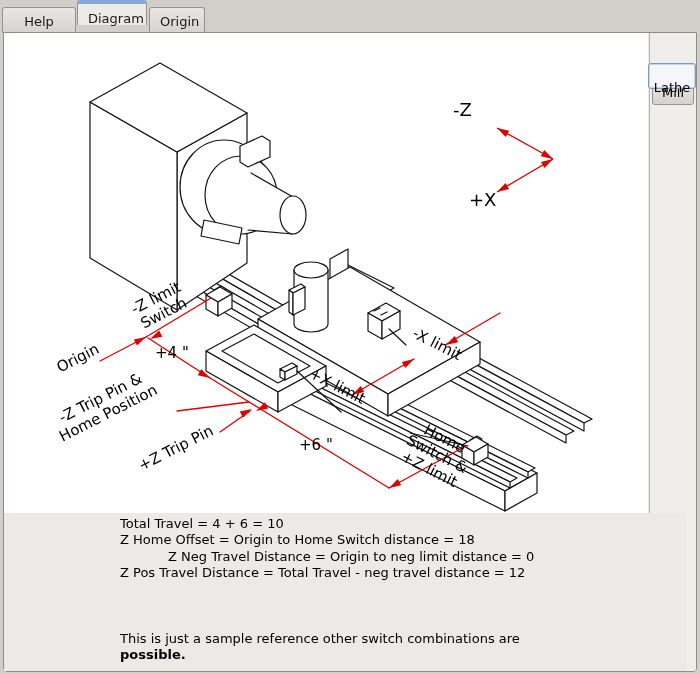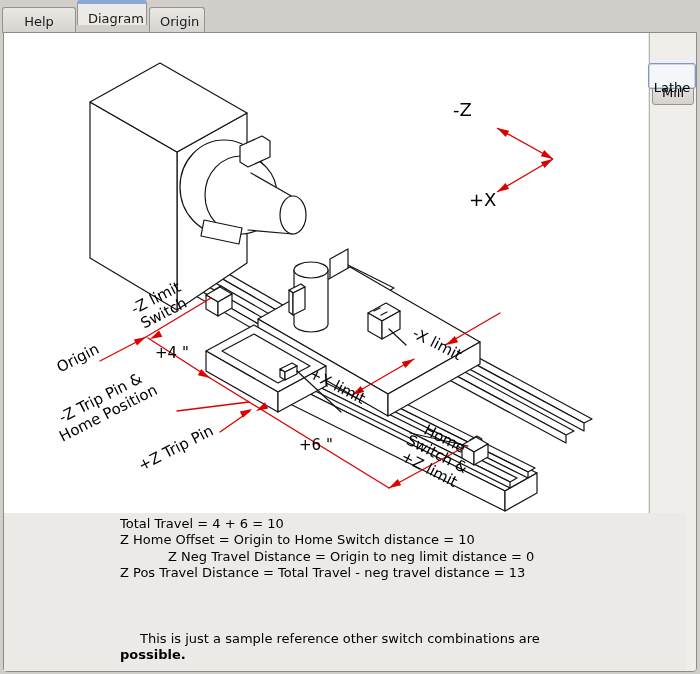--- a/index.html
+++ b/index.html
@@ -230,21 +230,21 @@
     <div class="dlabel rotR" style="left:388px;top:303px;width:90px;">-X limit</div>
     <div class="dlabel rotR" style="left:377px;top:396px;width:112px;">Home
 Switch &amp;
 +Z limit</div>
     <div class="axis-label" style="left:449px;top:66px;">-Z</div>
     <div class="axis-label" style="left:465px;top:156px;">+X</div>
   </div>
 
   <div class="notes">
     <div class="nline" style="top:3px;">Total Travel = 4 + 6 = 10</div>
-    <div class="nline" style="top:19.4px;">Z Home Offset = Origin to Home Switch distance = 10</div>
+    <div class="nline" style="top:19.4px;">Z Home Offset = Origin to Home Switch distance = 18</div>
     <div class="nline" style="top:35.8px;margin-left:48px;">Z Neg Travel Distance = Origin to neg limit distance = 0</div>
-    <div class="nline" style="top:52.2px;">Z Pos Travel Distance = Total Travel - neg travel distance = 13</div>
+    <div class="nline" style="top:52.2px;">Z Pos Travel Distance = Total Travel - neg travel distance = 12</div>
     <div class="nline" style="top:85px;"></div>
-    <div class="nline" style="top:117.8px;margin-left:20px;">This is just a sample reference other switch combinations are</div>
+    <div class="nline" style="top:117.8px;">This is just a sample reference other switch combinations are</div>
     <div class="nline" style="top:134.2px;font-weight:bold;">possible.</div>
   </div>
 
 </div>
 
 </body></html>

